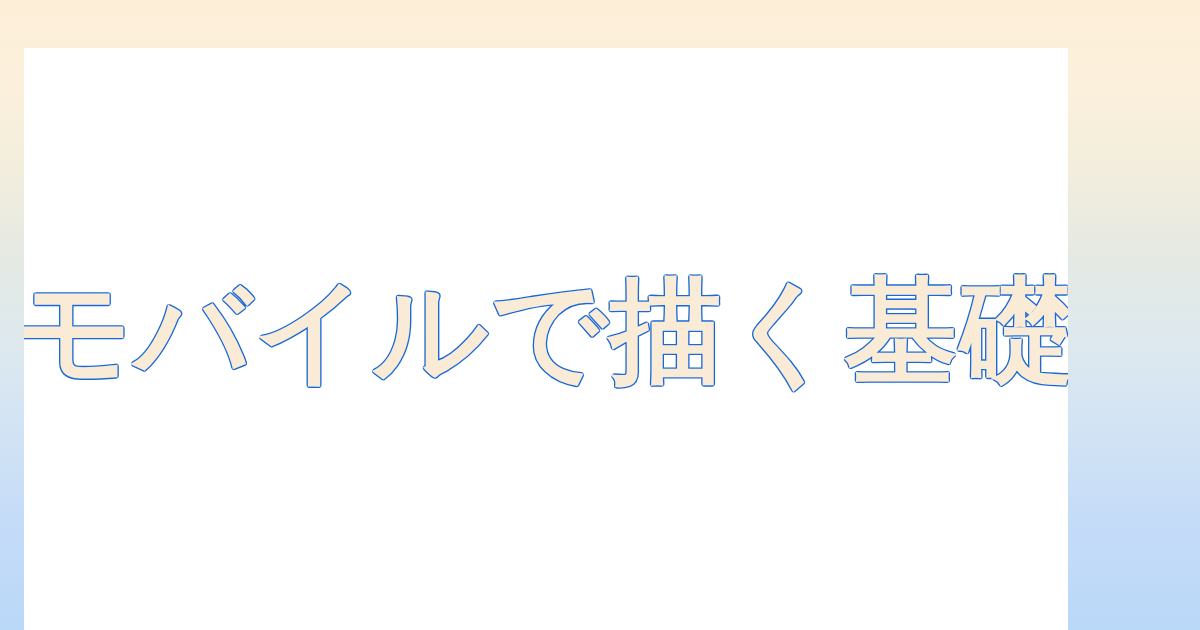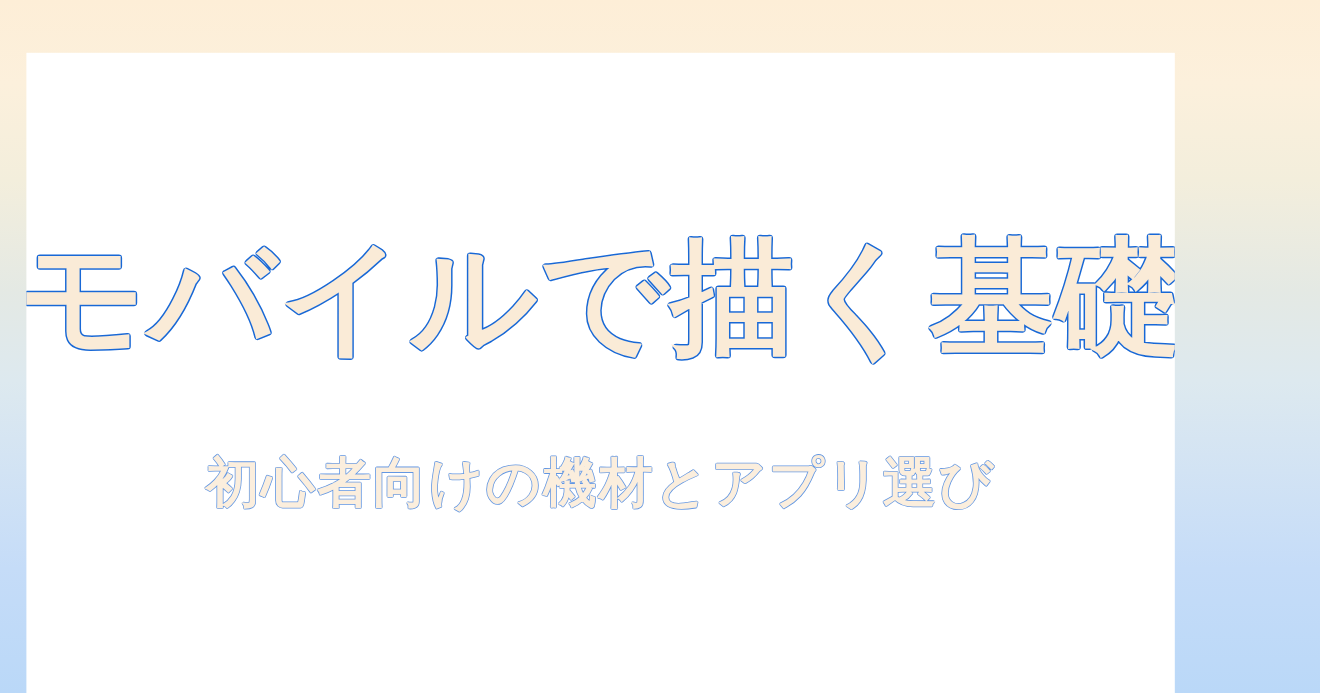--- a/index.html
+++ b/index.html
@@ -119,23 +119,18 @@
   <div class="card">
 
     <div class="text-stack">
 
       <div class="title-wrap">
         <svg class="title-svg" viewBox="0 0 1152 180" xmlns="http://www.w3.org/2000/svg">
           <text class="title-text" x="576" y="128" text-anchor="middle">モバイルで描く基礎</text>
         </svg>
       </div>
 
-      <div class="subtitle-wrap">
-        <svg class="subtitle-svg" viewBox="0 0 1152 96" xmlns="http://www.w3.org/2000/svg">
-          <text class="subtitle-text" x="576" y="66" text-anchor="middle">初心者向けの機材とアプリ選び</text>
-        </svg>
-      </div>
 
     </div>
 
   </div>
 
 </div>
 
 </body></html>

